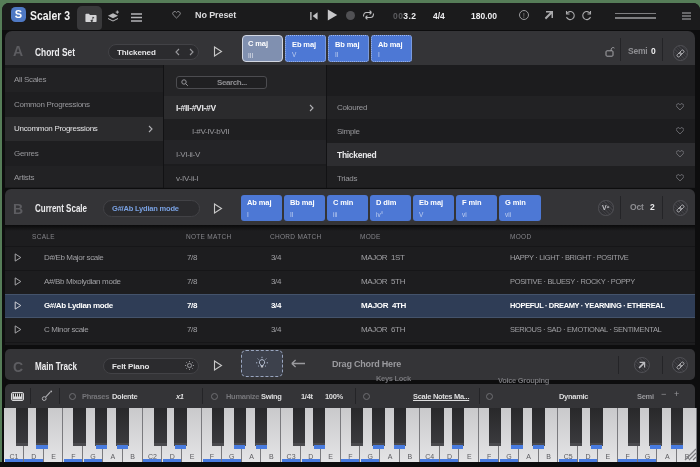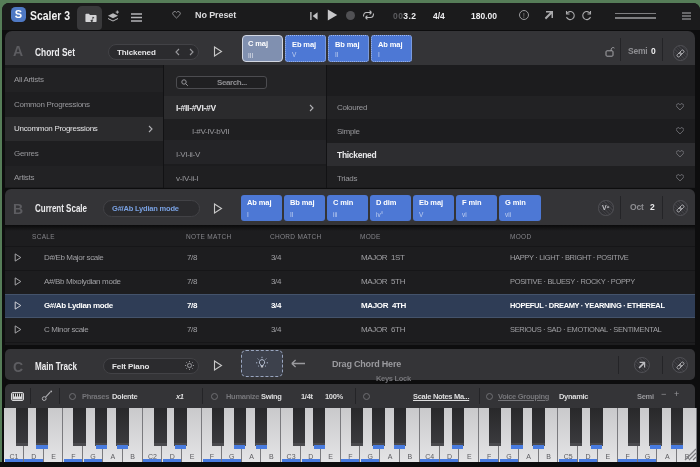--- a/index.html
+++ b/index.html
@@ -134,21 +134,21 @@
     </g>
   </svg>
 
 <div class="abs" style="left:5px;top:65px;width:690px;height:123px;background:#1c1c1e;"></div>
 
 <div class="abs" style="left:5px;top:67.5px;width:158px;height:24.5px;background:#222224;"></div>
 <div class="abs" style="left:5px;top:92px;width:158px;height:24.5px;background:#1e1e20;"></div>
 <div class="abs" style="left:5px;top:116.5px;width:158px;height:24.5px;background:#2b2b2d;"></div>
 <div class="abs" style="left:5px;top:141px;width:158px;height:24.5px;background:#1e1e20;"></div>
 <div class="abs" style="left:5px;top:165.5px;width:158px;height:21.5px;background:#222224;"></div>
-<div class="abs brow" style="left:14px;top:75.1px;">All Artists</div>
+<div class="abs brow" style="left:14px;top:75.1px;">All Scales</div>
 <div class="abs brow" style="left:14px;top:99.6px;">Common Progressions</div>
 <div class="abs" style="left:14px;top:124.1px;font-size:8px;letter-spacing:-0.3px;color:#e2e2e4;">Uncommon Progressions</div>
 <svg class="abs" style="left:148px;top:125px;" width="5" height="8" viewBox="0 0 5 8">
     <path d="M1 1 L4 4 L1 7" fill="none" stroke="#b0b0b4" stroke-width="1.1"></path>
   </svg>
 <div class="abs brow" style="left:14px;top:148.6px;">Genres</div>
 <div class="abs brow" style="left:14px;top:173.1px;">Artists</div>
 <div class="abs" style="left:163px;top:65px;width:1px;height:123px;background:#121214;"></div>
 
 <div class="abs" style="left:164px;top:65px;width:162px;height:30.5px;background:#242426;"></div>
@@ -348,21 +348,21 @@
 <div class="abs tool tgray" style="left:226px;top:392px;">Humanize</div>
 <div class="abs tool twhite" style="left:261px;top:392px;">Swing</div>
 <div class="abs tool twhite" style="left:301px;top:392px;">1/4t</div>
 <div class="abs tool twhite" style="left:325px;top:392px;">100%</div>
 <div class="abs vdiv" style="left:355px;top:388px;height:16px;"></div>
 <div class="abs ring" style="left:363px;top:392.5px;"></div>
 <div class="abs tool tgray" style="left:376px;top:374px;">Keys Lock</div>
 <div class="abs tool twhite" style="left:413px;top:392px;text-decoration:underline;">Scale Notes Ma...</div>
 <div class="abs vdiv" style="left:479px;top:388px;height:16px;"></div>
 <div class="abs ring" style="left:486px;top:392.5px;"></div>
-<div class="abs tool tgray" style="left:498px;top:392px;text-decoration:underline;">Voice Grouping</div>
+<div class="abs tool tgray" style="left:498px;top:376px;">Voice Grouping</div>
 <div class="abs tool twhite" style="left:559px;top:392px;">Dynamic</div>
 <div class="abs tool" style="left:637px;top:392px;color:#98989c;">Semi</div>
 <div class="abs" style="left:661px;top:389px;font-size:9px;color:#98989c;">−</div>
 <div class="abs" style="left:674px;top:389px;font-size:9px;color:#98989c;">+</div>
 
 <div class="abs" id="kb" style="left:4px;top:408px;width:693px;height:54px;background:#dcdcde;overflow:hidden;">
     <div style="position:absolute;left:0.00px;top:0;width:19.80px;height:54px;background:linear-gradient(#c9c9cb,#e4e4e6);border-right:1px solid #7a7a7e;"></div>
     <div style="position:absolute;left:0.00px;top:44.5px;width:19.80px;text-align:center;font-size:7px;color:#5c5c60;">C1</div>
     <div style="position:absolute;left:0.50px;top:50.5px;width:18.30px;height:3.5px;background:#487be0;"></div>
     <div style="position:absolute;left:19.80px;top:0;width:19.80px;height:54px;background:linear-gradient(#c9c9cb,#e4e4e6);border-right:1px solid #7a7a7e;"></div>

